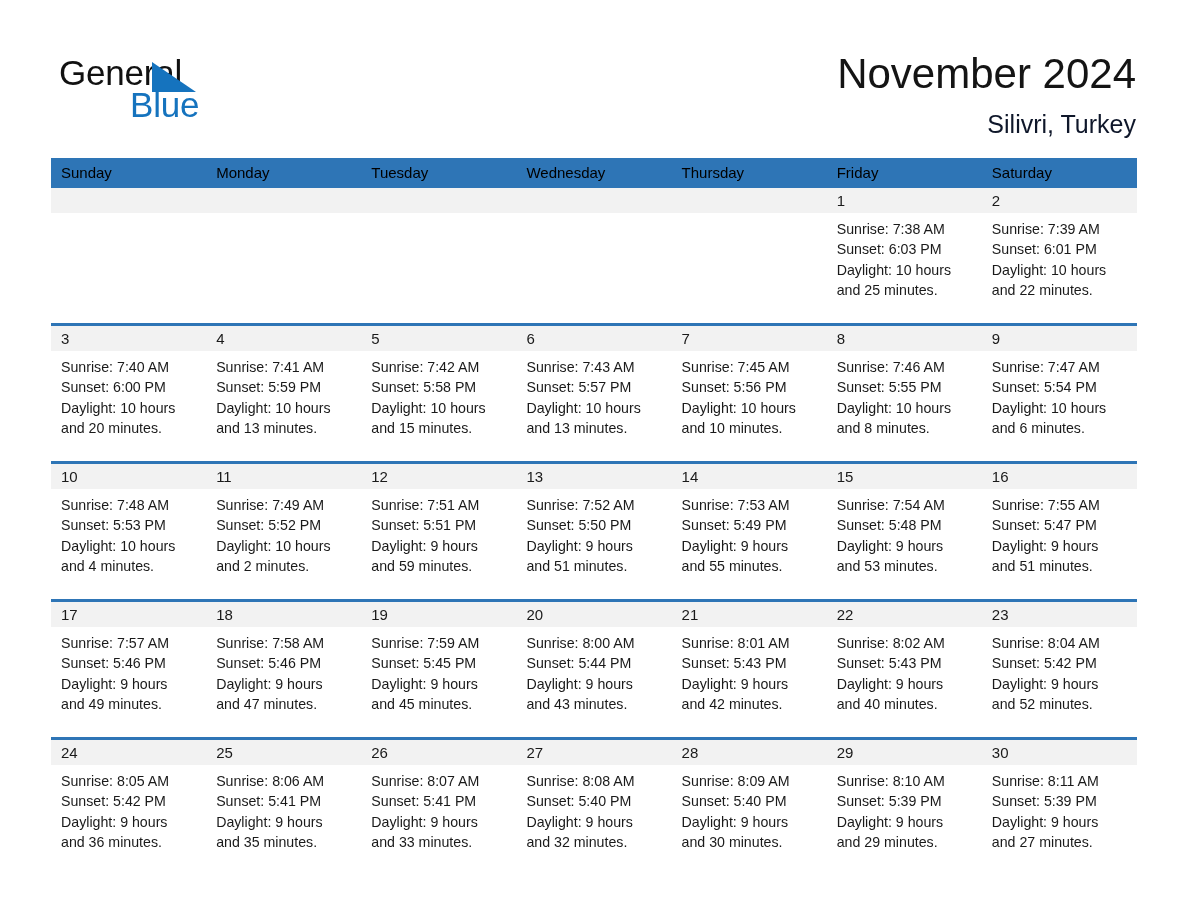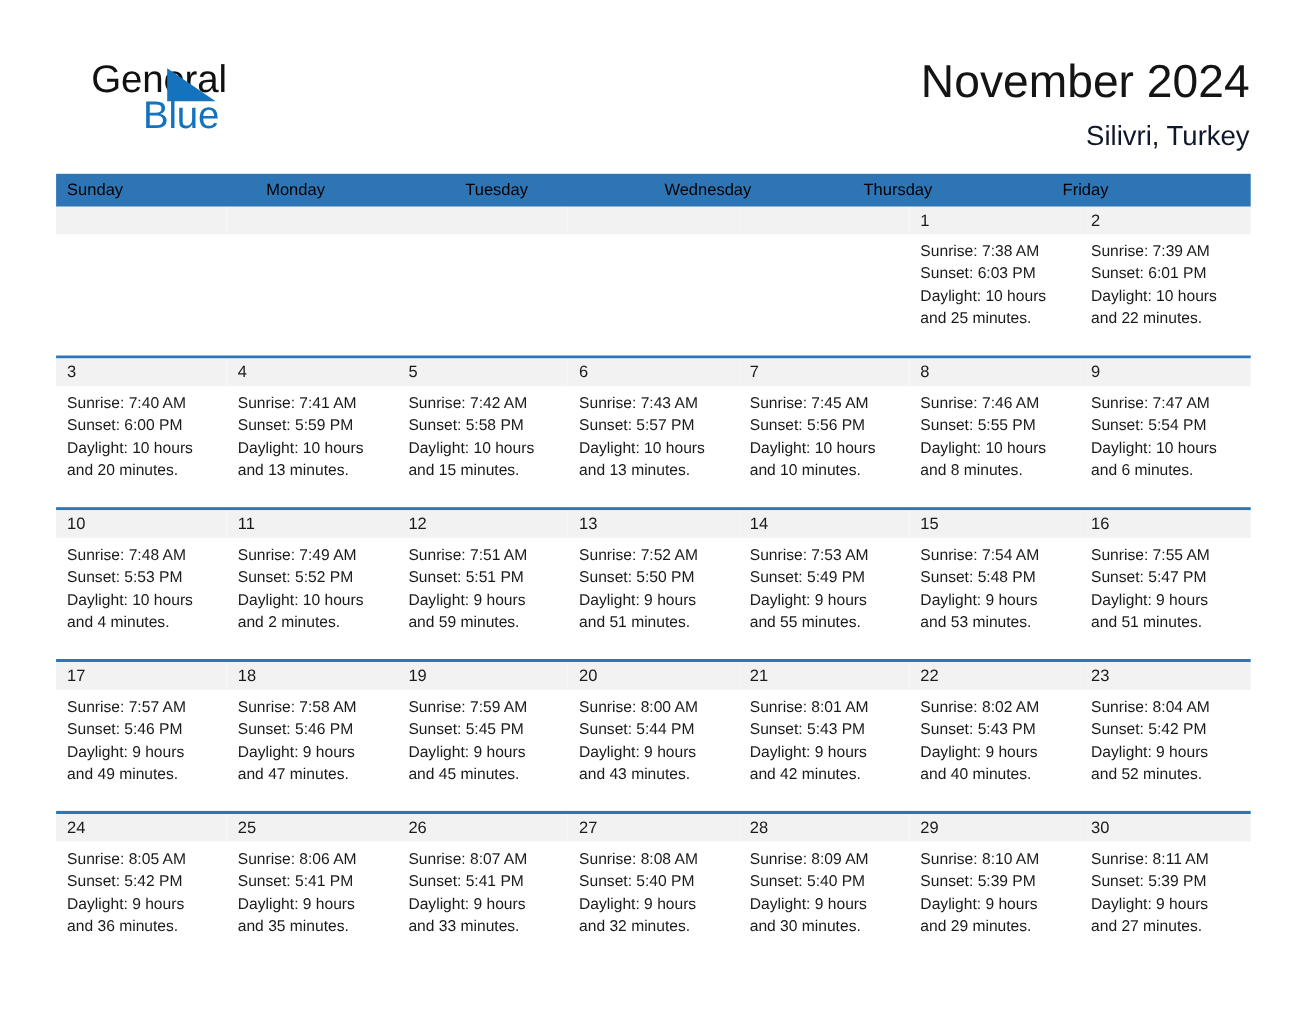--- a/index.html
+++ b/index.html
@@ -37,21 +37,20 @@
     height: 80px;
   }
   .logo-general {
     position: absolute;
     left: 0; top: 0;
     font-size: 35px;
     letter-spacing: -0.2px;
     color: #111111;
     font-family: "Liberation Sans", sans-serif;
     line-height: 42px;
-    margin-left: 24px;
   }
   .logo-tri {
     position: absolute;
     left: 93px;
     top: 10px;
     width: 0; height: 0;
     border-left: 44px solid #1573BE;
     border-top: 30px solid transparent;
   }
   .logo-blue {
@@ -167,20 +166,21 @@
 
   <div class="calendar">
 
     <div class="dow-row">
       <div class="dow-cell">Sunday</div>
       <div class="dow-cell">Monday</div>
       <div class="dow-cell">Tuesday</div>
       <div class="dow-cell">Wednesday</div>
       <div class="dow-cell">Thursday</div>
       <div class="dow-cell">Friday</div>
+      <div class="dow-cell">Saturday</div>
     </div>
 
     <div id="weeks-container">
         <div class="week-row first">
           <div class="day-cell empty">
             <div class="day-num"></div>
             <div class="day-body">
               <div class="day-line"></div>
               <div class="day-line"></div>
               <div class="day-line"></div>

